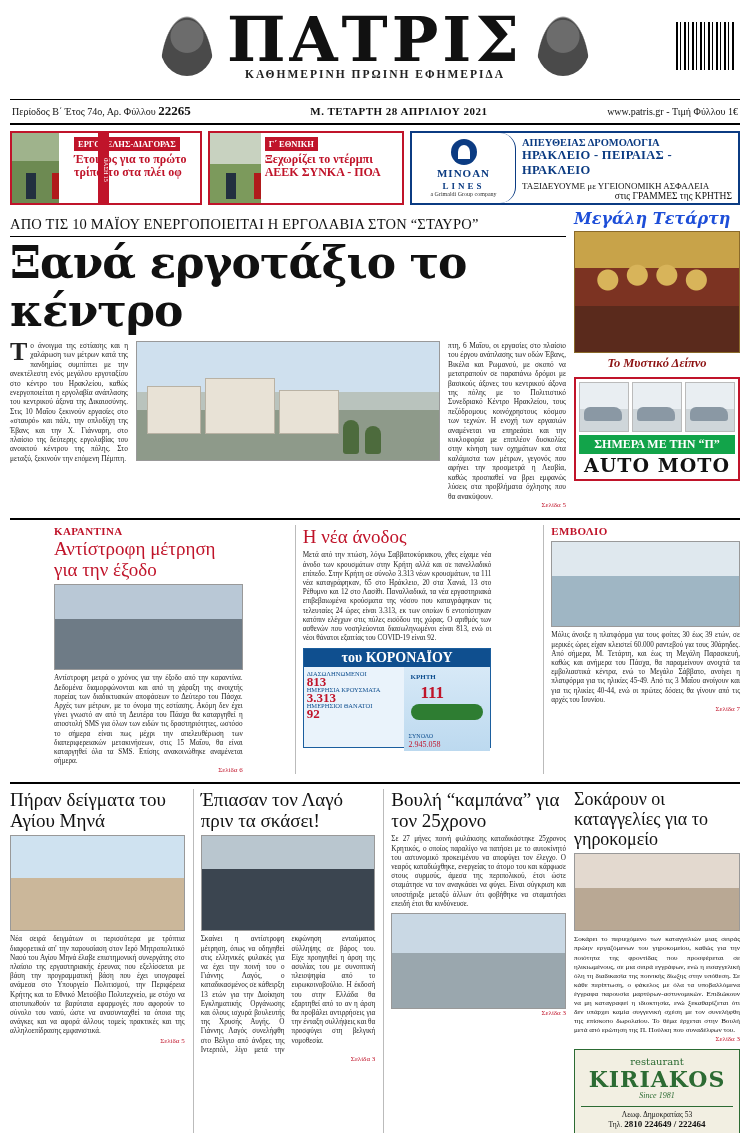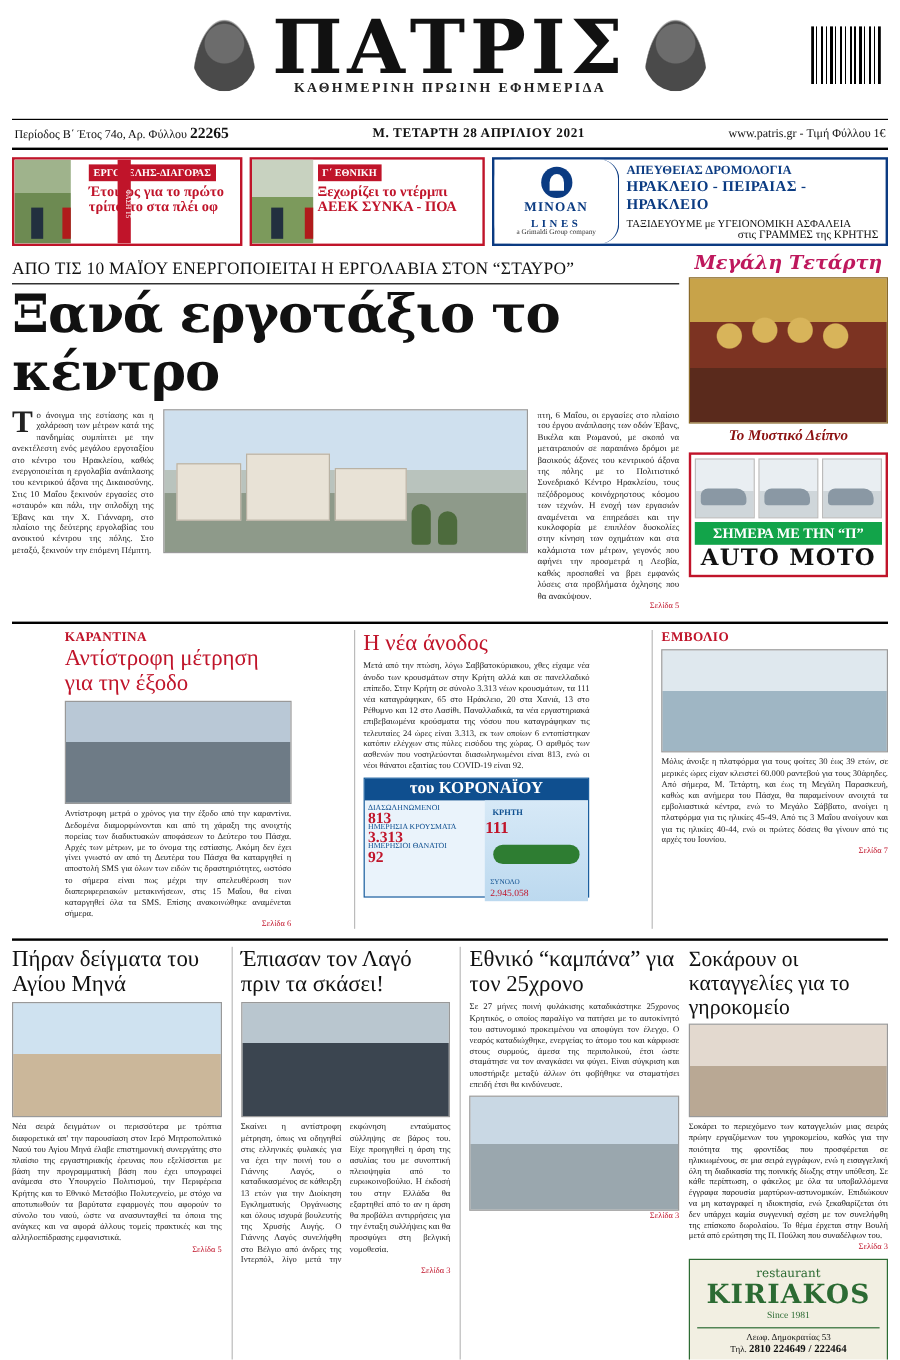--- a/index.html
+++ b/index.html
@@ -120,21 +120,21 @@
       linear-gradient(180deg,#cfe0ee 0 42%, #b9c3bd 42% 58%, #8e9a8a 58% 100%);
     position:relative; overflow:hidden;
   }
   .lp-bldg { position:absolute; background:#e8e2d6; border:1px solid #b9b2a4; }
   .lp-tree { position:absolute; bottom: 6px; width: 16px; height: 34px; background:#4d6b3d; border-radius:8px 8px 3px 3px; }
   .sidelink { color:#c0142a; font-size: 7px; text-align:right; }
 
   
   .rail { flex: 0 0 166px; }
   .rail-head {
-    text-align:center; color:#be185d; font-weight:700; font-size: 16px;
+    color:#1d4ed8; font-weight:700; font-size: 16px;
     font-family:"DejaVu Serif", serif; font-style: italic;
   }
   .icon-art {
     height: 122px; margin-top: 3px; border:1px solid #8a6a2a;
     background:
       radial-gradient(circle at 20% 40%, #d8b45a 0 10px, rgba(0,0,0,0) 11px),
       radial-gradient(circle at 38% 36%, #d8b45a 0 10px, rgba(0,0,0,0) 11px),
       radial-gradient(circle at 56% 36%, #d8b45a 0 10px, rgba(0,0,0,0) 11px),
       radial-gradient(circle at 74% 40%, #d8b45a 0 10px, rgba(0,0,0,0) 11px),
       linear-gradient(180deg,#c8a349 0 30%, #7c3322 30% 62%, #5a2a1c 62% 100%);
@@ -183,21 +183,21 @@
   .rail2-title { font-size: 18px; line-height: 20px; }
   .rail2-photo { height: 78px; border:1px solid #999; margin-top:4px; background: linear-gradient(180deg,#e3d9cf 0 45%, #b9a894 45% 100%); }
   .rail2-body { font-size: 7.1px; line-height: 9.1px; text-align:justify; margin-top:4px; }
 
   
   .resto {
     border:1px solid #2c6b33; background:#f2efe2; margin-top: 6px; padding: 6px; text-align:center;
   }
   .resto-top { font-family:"DejaVu Serif", serif; font-size: 10px; color:#2c6b33; }
   .resto-name { font-family:"DejaVu Serif", serif; font-size: 22px; font-weight:700; color:#2c6b33; letter-spacing:1px; line-height:24px; }
-  .resto-since { font-size: 8px; color:#2c6b33; }
+  .resto-since { font-size: 8px; color:#2c6b33; font-style:italic; }
   .resto-addr { font-size: 7.5px; margin-top: 6px; border-top:1px solid #2c6b33; padding-top:3px; }
   .resto-tel { font-weight:700; font-size: 9px; }
   .resto-msg { font-size: 7px; text-align:justify; margin-top: 4px; line-height: 8.6px; }
 </style>
 </head>
 <body>
 
 <div class="page">
 
   <div class="masthead">
@@ -321,21 +321,21 @@
             <div>ΔΙΑΣΩΛΗΝΩΜΕΝΟΙ</div>
             <div class="covid-num">813</div>
             <div>ΗΜΕΡΗΣΙΑ ΚΡΟΥΣΜΑΤΑ</div>
             <div class="covid-num">3.313</div>
             <div>ΗΜΕΡΗΣΙΟΙ ΘΑΝΑΤΟΙ</div>
             <div class="covid-num">92</div>
           </div>
           <div class="covid-right">
             <div class="crete-shape"></div>
             <div style="position:absolute;left:6px;top:6px;font-size:7px;font-weight:700;color:#0f4f8f">ΚΡΗΤΗ</div>
-            <div style="position:absolute;left:0;top:16px;font-size:14px;font-weight:700;color:#c0142a">111</div>
+            <div style="position:absolute;left:16px;top:16px;font-size:17px;font-weight:700;color:#c0142a">111</div>
             <div style="position:absolute;left:4px;bottom:12px;font-size:6px;color:#0f4f8f">ΣΥΝΟΛΟ</div>
             <div style="position:absolute;left:4px;bottom:2px;font-size:8px;font-weight:400;color:#c0142a">2.945.058</div>
           </div>
         </div>
       </div>
     </div>
 
     <div class="mid-col with-sep">
       <div class="kicker-red">ΕΜΒΟΛΙΟ</div>
       <div class="mid-photo photo-vax"></div>
@@ -353,21 +353,21 @@
     </div>
 
     <div class="low-col sep">
       <div class="low-title">Έπιασαν τον Λαγό πριν τα σκάσει!</div>
       <div class="low-photo ph-man"></div>
       <div class="low-body two-col">Σκαίνει η αντίστροφη μέτρηση, όπως να οδηγηθεί στις ελληνικές φυλακές για να έχει την ποινή του ο Γιάννης Λαγός, ο καταδικασμένος σε κάθειρξη 13 ετών για την Διοίκηση Εγκληματικής Οργάνωσης και όλους ισχυρά βουλευτής της Χρυσής Αυγής. Ο Γιάννης Λαγός συνελήφθη στο Βέλγιο από άνδρες της Ιντερπόλ, λίγο μετά την εκφώνηση ενταύματος σύλληψης σε βάρος του. Είχε προηγηθεί η άρση της ασυλίας του με συνοπτική πλειοψηφία από το ευρωκοινοβούλιο. Η έκδοσή του στην Ελλάδα θα εξαρτηθεί από το αν η άρση θα προβάλει αντιρρήσεις για την ένταξη συλλήψεις και θα προσφύγει στη βελγική νομοθεσία.</div>
       <div class="sidelink">Σελίδα 3</div>
     </div>
 
     <div class="low-col sep">
-      <div class="low-title">Εθνικό “καμπάνα” για τον 25χρονο</div>
+      <div class="low-title">Βουλή “καμπάνα” για τον 25χρονο</div>
       <div class="low-body">Σε 27 μήνες ποινή φυλάκισης καταδικάστηκε 25χρονος Κρητικός, ο οποίος παραλίγο να πατήσει με το αυτοκίνητό του αστυνομικό προκειμένου να αποφύγει τον έλεγχο. Ο νεαρός καταδιώχθηκε, ενεργείας το άτομο του και κάρφωσε στους συρμούς, άμεσα της περιπολικού, έτσι ώστε σταμάτησε να τον αναγκάσει να φύγει. Είναι σύγκριση και υποστήριξε μεταξύ άλλων ότι φοβήθηκε να σταματήσει επειδή έτσι θα κινδύνευσε.</div>
       <div class="low-photo ph-car"></div>
       <div class="sidelink">Σελίδα 3</div>
     </div>
 
     <div class="rail2">
       <div class="rail2-title">Σοκάρουν οι καταγγελίες για το γηροκομείο</div>
       <div class="rail2-photo"></div>
       <div class="rail2-body">Σοκάρει το περιεχόμενο των καταγγελιών μιας σειράς πρώην εργαζόμενων του γηροκομείου, καθώς για την ποιότητα της φροντίδας που προσφέρεται σε ηλικιωμένους, σε μια σειρά εγγράφων, ενώ η εισαγγελική όλη τη διαδικασία της ποινικής δίωξης στην υπόθεση. Σε κάθε περίπτωση, ο φάκελος με όλα τα υποβαλλόμενα έγγραφα παρουσία μαρτύρων-αστυνομικών. Επιδιώκουν να μη καταγραφεί η ιδιοκτησία, ενώ ξεκαθαρίζεται ότι δεν υπάρχει καμία συγγενική σχέση με τον συνελήφθη της επίσκοπο δωρολαίου. Το θέμα έρχεται στην Βουλή μετά από ερώτηση της Π. Πούλκη που συναδέλφων του.</div>
       <div class="sidelink">Σελίδα 3</div>

